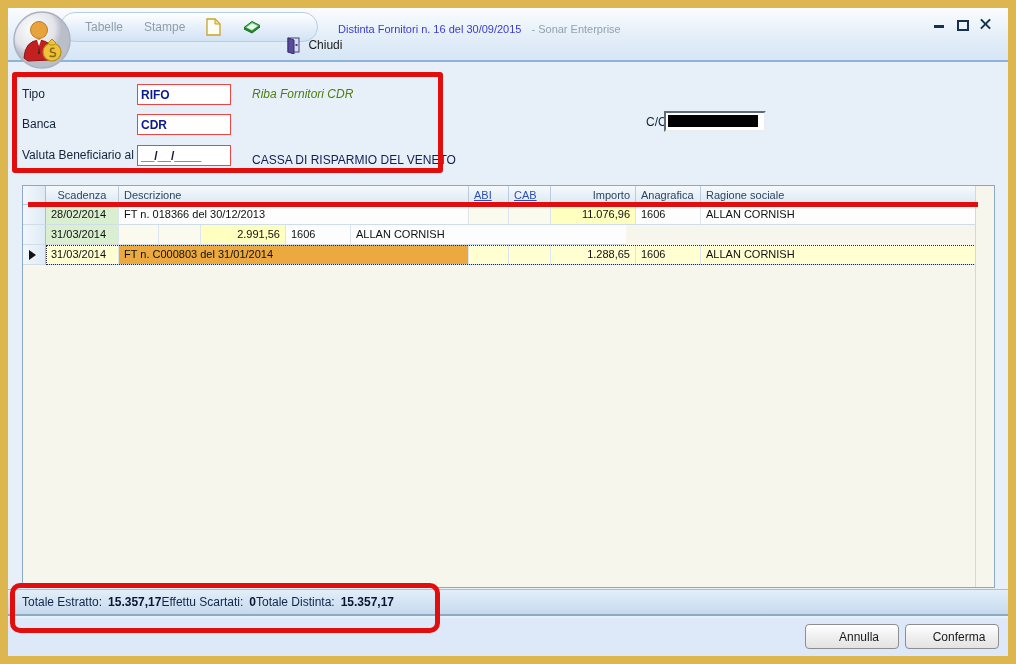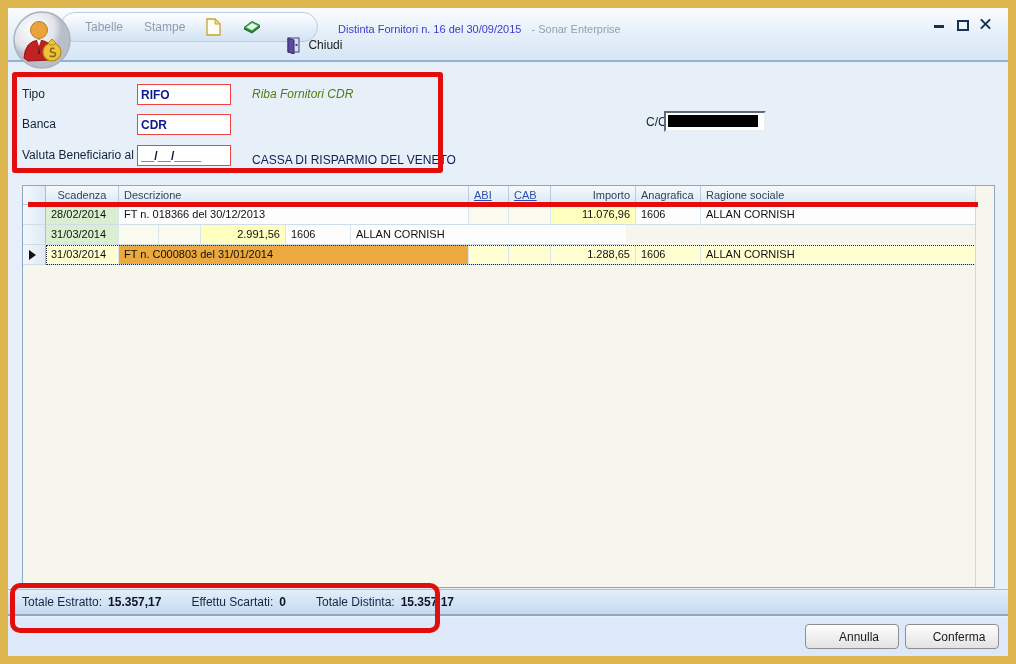--- a/index.html
+++ b/index.html
@@ -69,21 +69,21 @@
   .row.selected .c-desc{background:#eba93f;}
   .row.selected .c-sel{background:linear-gradient(90deg,#f2f7fc,#dfeaf5)!important;}
   .row.selected::after{content:"";position:absolute;left:23px;right:0;top:0;bottom:0;
     border:1px dotted #2a2a2a;pointer-events:none;}
   .row.selected .c-sel::after{content:"";position:absolute;left:6px;top:5px;
     border-left:7px solid #111;border-top:5px solid transparent;border-bottom:5px solid transparent;}
 
   
   .statusbar{position:absolute;left:0;top:581px;width:1000px;height:27px;
     background:linear-gradient(#e3eef9,#c6daee);border-top:1px solid #a9c0d8;border-bottom:2px solid #8fa8c4;
-    display:flex;align-items:center;gap:30px;padding-left:14px;box-sizing:border-box;font-size:12px;color:#10264a;}
+    display:flex;align-items:center;padding-left:14px;box-sizing:border-box;font-size:12px;color:#10264a;}
   .stat{display:flex;gap:6px;align-items:center;}
   .stat b{color:#0a1430;}
 
   
   .footer{position:absolute;left:0;top:610px;width:1000px;height:38px;background:#dde9f8;}
   .btn{position:absolute;top:6px;width:94px;height:25px;border:1px solid #8e8e8e;border-radius:4px;
     background:linear-gradient(#ffffff,#f1f1f1 45%,#e3e3e3);font-size:12px;color:#1a1a1a;
     font-family:"Liberation Sans",sans-serif;text-align:center;line-height:23px;cursor:default;padding-left:20px;}
   .btn-annulla{left:797px;} .btn-conferma{left:897px;}
 </style>

